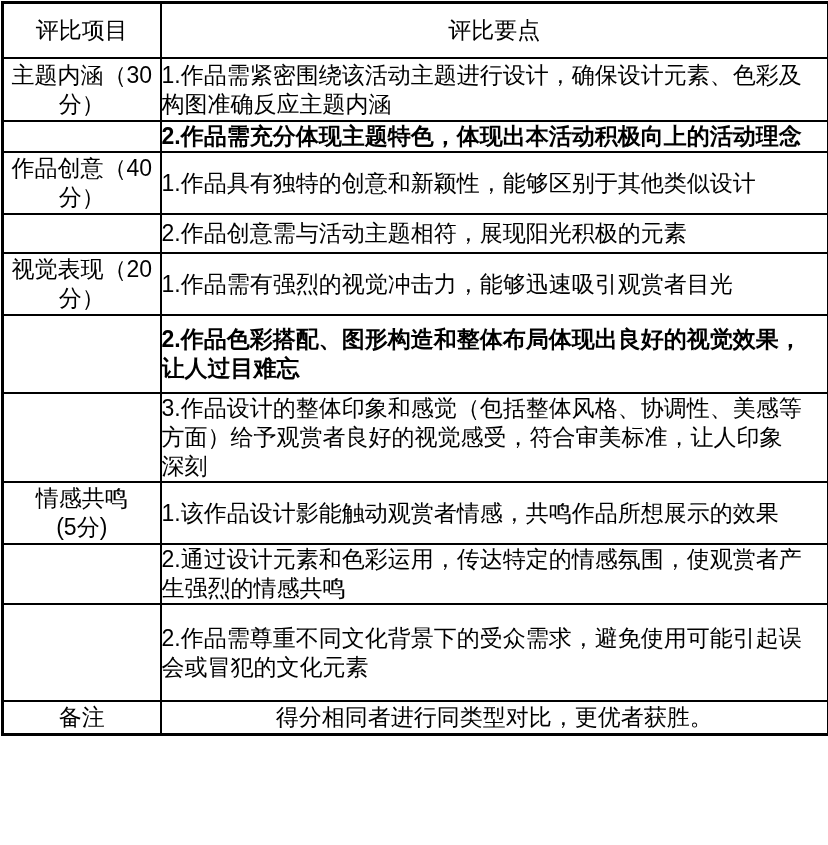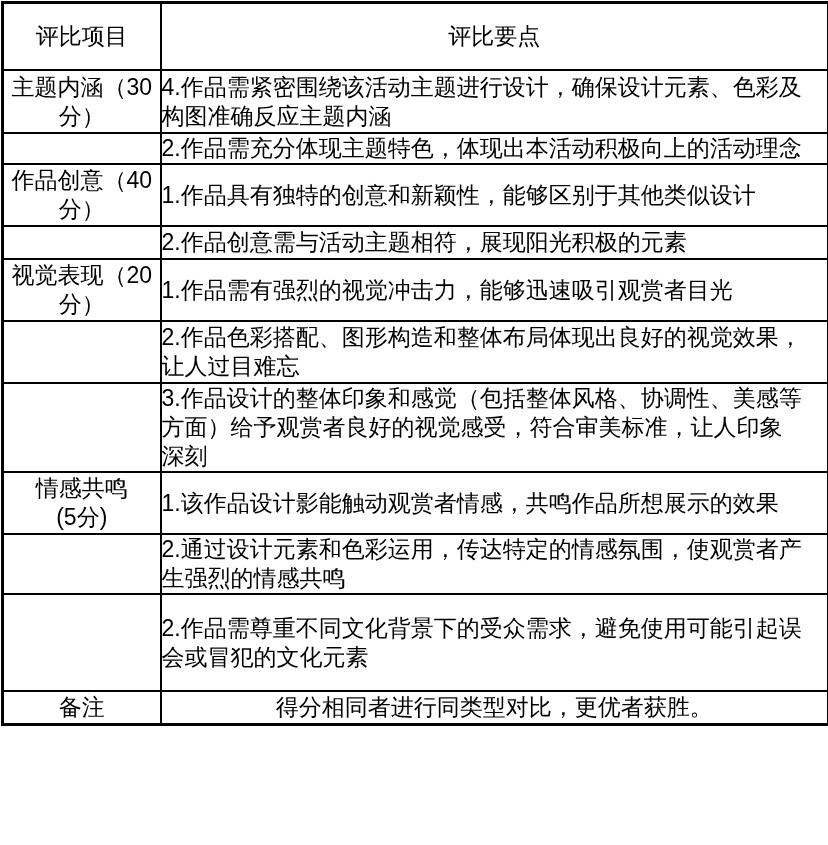--- a/index.html
+++ b/index.html
@@ -38,31 +38,31 @@
     padding-left: 3px;
     padding-right: 2px;
   }
   td.point-cell.center {
     text-align: center;
     padding-left: 0;
     padding-right: 0;
   }
   tr.hdr td {
     text-align: center;
-    padding: 18px;
+    padding: 12px;
   }
   
   tr.h-hdr { height: 33px; }
   tr.h-r0  { height: 63px; }
-  tr.h-r1  { height: 29px; }
+  tr.h-r1  { height: 29px; font-weight: bold; }
   tr.h-r2  { height: 62px; }
-  tr.h-r3  { height: 33px; }
+  tr.h-r3  { height: 39px; }
   tr.h-r4  { height: 58px; }
   tr.h-r5  { height: 62px; }
-  tr.h-r6  { height: 62px; }
+  tr.h-r6  { height: 78px; font-weight: bold; }
   tr.h-r7  { height: 87px; }
   tr.h-r8  { height: 62px; }
   tr.h-r9  { height: 59px; }
   tr.h-r10 { height: 104px; }
   tr.h-r11 { height: 97px; }
   tr.h-r12 { height: 33px; }
 </style>
 </head>
 <body>
 
@@ -72,21 +72,21 @@
     <col class="c-point">
   </colgroup>
   <tbody>
     <tr class="hdr h-hdr">
       <td class="item-cell">评比项目</td>
       <td class="point-cell center">评比要点</td>
     </tr>
     <tr class="h-r0">
       <td class="item-cell">主题内涵（30
 分）</td>
-      <td class="point-cell">4.作品需紧密围绕该活动主题进行设计，确保设计元素、色彩及
+      <td class="point-cell">1.作品需紧密围绕该活动主题进行设计，确保设计元素、色彩及
 构图准确反应主题内涵</td>
     </tr>
     <tr class="h-r1">
       <td class="item-cell"></td>
       <td class="point-cell">2.作品需充分体现主题特色，体现出本活动积极向上的活动理念</td>
     </tr>
     <tr class="h-r2">
       <td class="item-cell">作品创意（40
 分）</td>
       <td class="point-cell">1.作品具有独特的创意和新颖性，能够区别于其他类似设计</td>

